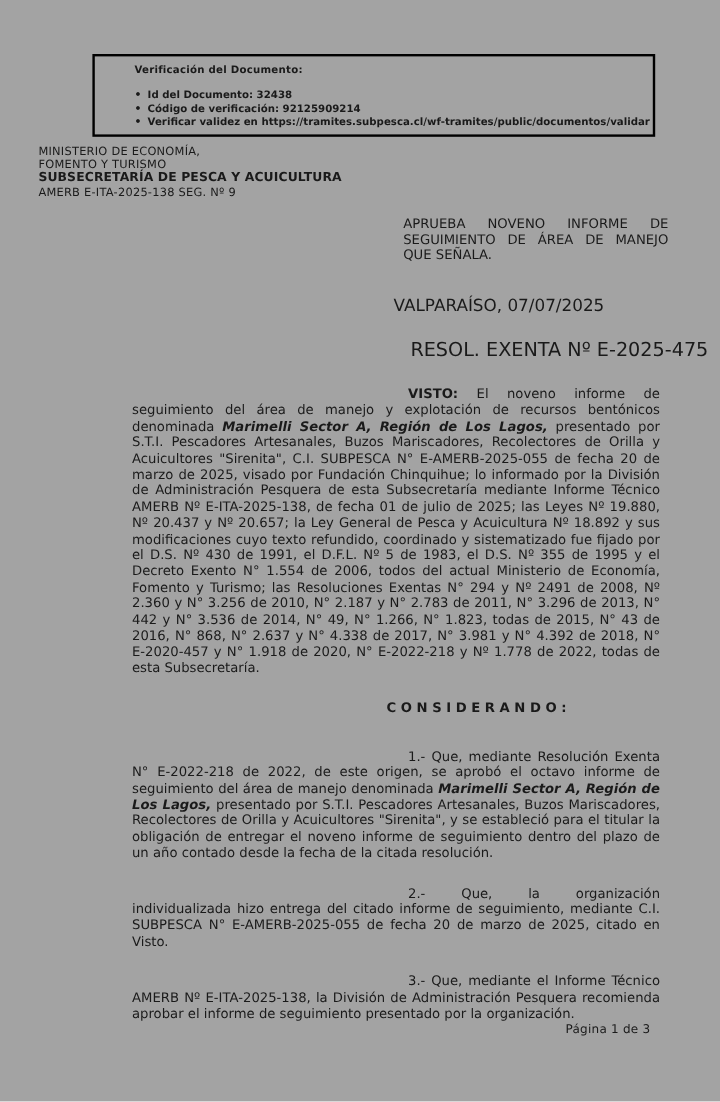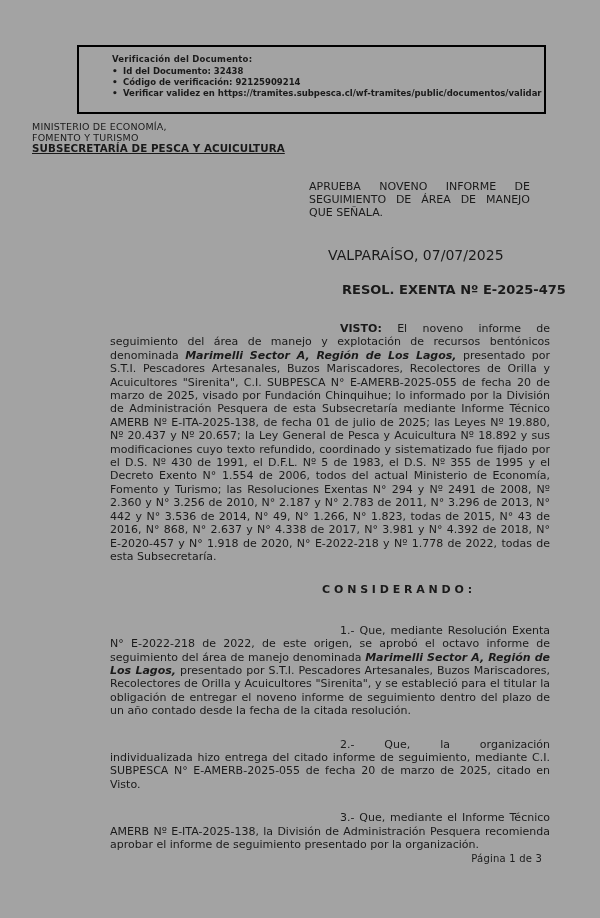--- a/index.html
+++ b/index.html
@@ -20,21 +20,21 @@
     left: 77px; top: 45px;
     width: 469px; height: 69px;
     border: 2px solid #000;
     padding: 7px 8px 0 33px;
   }
   .vb-title {
     font-size: 8.5px;
     font-weight: bold;
     letter-spacing: 0.2px;
   }
-  .vb-list { list-style: none; margin-top: 2px; }
+  .vb-list { list-style: none; margin-top: 11px; }
   .vb-list li {
     position: relative;
     padding-left: 11px;
     font-size: 8.5px;
     font-weight: bold;
     line-height: 11px;
     white-space: nowrap;
   }
   .vb-list li::before {
     content: "•";
@@ -48,46 +48,44 @@
     position: absolute;
     left: 32px; top: 121px;
     width: 272px;
     font-size: 9.5px;
     line-height: 11.2px;
     letter-spacing: 0.2px;
   }
   .letterhead .lh-org {
     font-size: 10.3px;
     font-weight: bold;
-    text-decoration: underline;
     letter-spacing: 0.1px;
     white-space: nowrap;
   }
 
   
   .title-block {
     position: absolute;
-    left: 309px; top: 180px;
+    left: 336px; top: 180px;
     width: 221px;
     font-size: 11px;
     line-height: 13px;
     text-align: justify;
   }
   .place-date {
     position: absolute;
     left: 328px; top: 247px;
     font-size: 14px;
     white-space: nowrap;
   }
   .resolution {
     position: absolute;
     left: 342px; top: 282px;
-    font-size: 13px;
+    font-size: 16px;
     white-space: nowrap;
-    font-weight: bold;
   }
 
   
   .body-text {
     position: absolute;
     left: 98px; top: 322px;
     width: 452px;
     font-size: 11px;
     line-height: 13.4px;
     text-align: justify;
@@ -122,20 +120,21 @@
       <li>Id del Documento: 32438</li>
       <li>Código de verificación: 92125909214</li>
       <li>Verificar validez en https://tramites.subpesca.cl/wf-tramites/public/documentos/validar</li>
     </ul>
   </div>
 
   <div class="letterhead">
     <div>MINISTERIO DE ECONOMÍA,</div>
     <div>FOMENTO Y TURISMO</div>
     <div class="lh-org">SUBSECRETARÍA DE PESCA Y ACUICULTURA</div>
+    <div>AMERB E-ITA-2025-138 SEG. Nº 9</div>
   </div>
 
   <div class="title-block">APRUEBA NOVENO INFORME DE SEGUIMIENTO DE ÁREA DE MANEJO QUE SEÑALA.</div>
   <div class="place-date">VALPARAÍSO, 07/07/2025</div>
   <div class="resolution">RESOL. EXENTA Nº E-2025-475</div>
 
   <div class="body-text">
 
     <p class="para"><b>VISTO:</b><span> El noveno informe de seguimiento del área de manejo y explotación de recursos bentónicos denominada </span><span class="emph">Marimelli Sector A, Región de Los Lagos,</span><span> presentado por S.T.I. Pescadores Artesanales, Buzos Mariscadores, Recolectores de Orilla y Acuicultores "Sirenita", C.I. SUBPESCA N° E-AMERB-2025-055 de fecha 20 de marzo de 2025, visado por Fundación Chinquihue; lo informado por la División de Administración Pesquera de esta Subsecretaría mediante Informe Técnico AMERB Nº E-ITA-2025-138, de fecha 01 de julio de 2025; las Leyes Nº 19.880, Nº 20.437 y Nº 20.657; la Ley General de Pesca y Acuicultura Nº 18.892 y sus modificaciones cuyo texto refundido, coordinado y sistematizado fue fijado por el D.S. Nº 430 de 1991, el D.F.L. Nº 5 de 1983, el D.S. Nº 355 de 1995 y el Decreto Exento N° 1.554 de 2006, todos del actual Ministerio de Economía, Fomento y Turismo; las Resoluciones Exentas N° 294 y Nº 2491 de 2008, Nº 2.360 y N° 3.256 de 2010, N° 2.187 y N° 2.783 de 2011, N° 3.296 de 2013, N° 442 y N° 3.536 de 2014, N° 49, N° 1.266, N° 1.823, todas de 2015, N° 43 de 2016, N° 868, N° 2.637 y N° 4.338 de 2017, N° 3.981 y N° 4.392 de 2018, N° E-2020-457 y N° 1.918 de 2020, N° E-2022-218 y Nº 1.778 de 2022, todas de esta Subsecretaría.</span></p>
 

